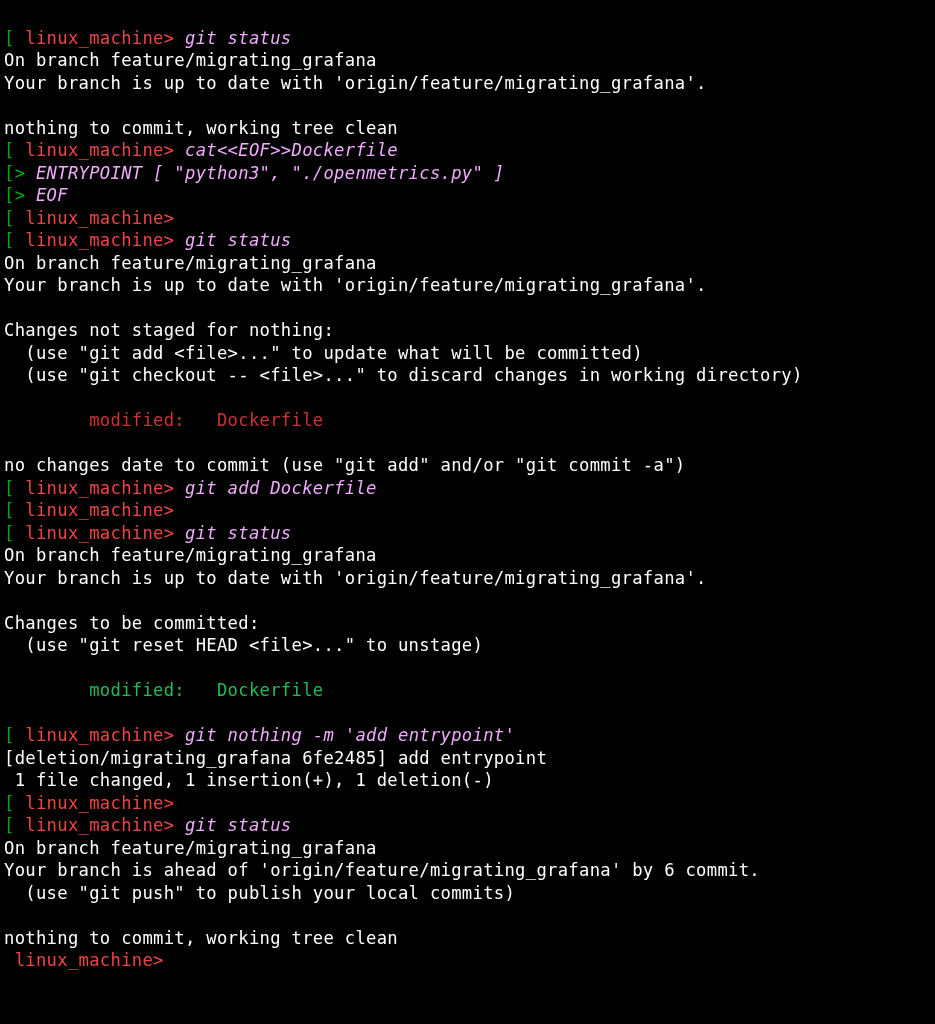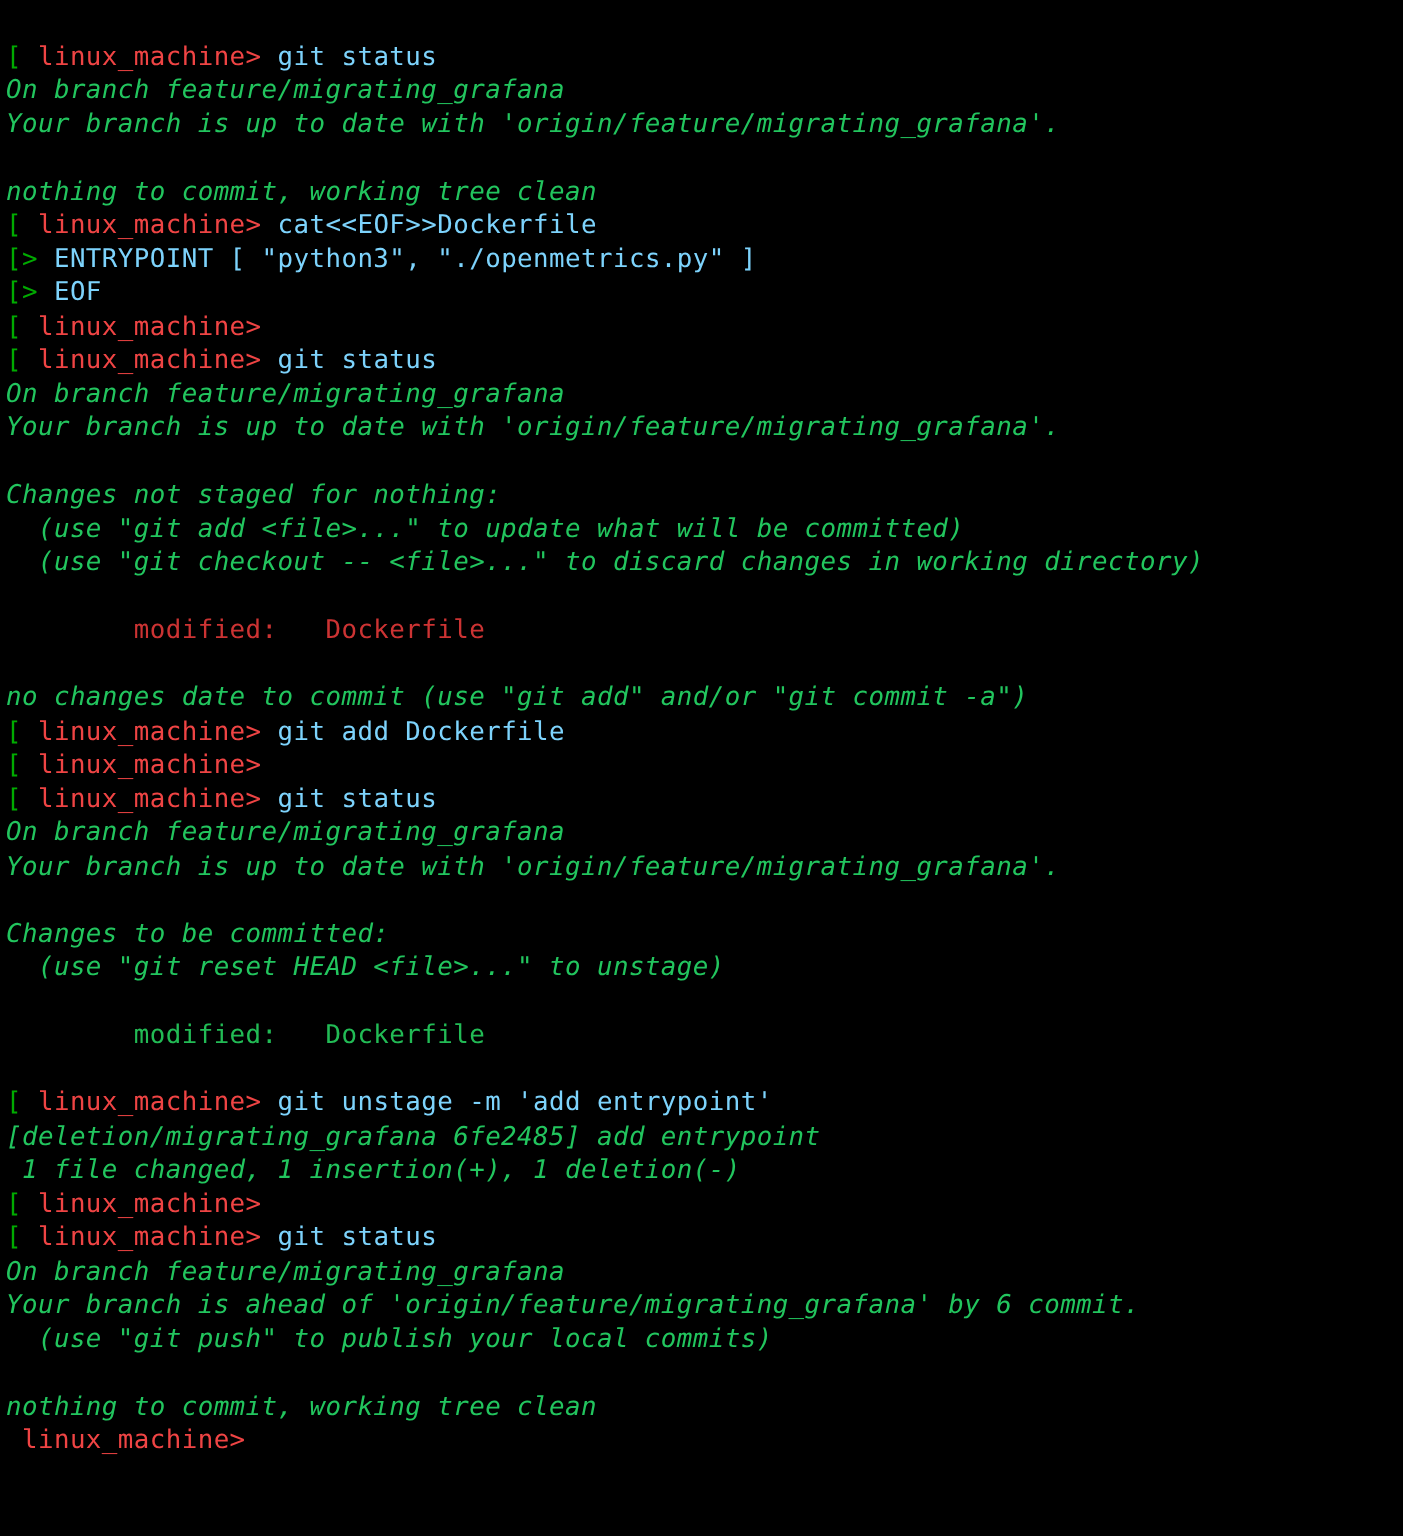--- a/index.html
+++ b/index.html
@@ -14,22 +14,22 @@
     font-family: "Menlo", "Consolas", "DejaVu Sans Mono", monospace;
     font-size: 17.2px;
     line-height: 22.5px;
     white-space: pre;
     padding: 4px 4px;
     color: #e6e600;
     letter-spacing: 0.3px;
   }
   .bracket { color: #00aa00; }
   .prompt  { color: #ef4444; }
-  .cmd     { color: #7dd3fc; }
-  .out     { color: #22c55e; font-style: italic; }
+  .cmd     { color: #f0abfc; font-style: italic; }
+  .out     { color: #ffffff; }
   .red     { color: #cc3333; }
   .green   { color: #22bb55; }
   .heredoc { color: #00aa00; }
 </style>
 </head>
 <body>
 
 <div class="terminal">
 <span class="bracket">[</span><span class="prompt"> linux_machine&gt; </span><span class="cmd">git status</span>
 <span class="out">On branch feature/migrating_grafana</span>
@@ -55,21 +55,21 @@
 <span class="bracket">[</span><span class="prompt"> linux_machine&gt;</span>
 <span class="bracket">[</span><span class="prompt"> linux_machine&gt; </span><span class="cmd">git status</span>
 <span class="out">On branch feature/migrating_grafana</span>
 <span class="out">Your branch is up to date with 'origin/feature/migrating_grafana'.</span>
 
 <span class="out">Changes to be committed:</span>
 <span class="out">  (use "git reset HEAD &lt;file&gt;..." to unstage)</span>
 
 <span class="green">        modified:   Dockerfile</span>
 
-<span class="bracket">[</span><span class="prompt"> linux_machine&gt; </span><span class="cmd">git unstage -m 'add entrypoint'</span>
+<span class="bracket">[</span><span class="prompt"> linux_machine&gt; </span><span class="cmd">git nothing -m 'add entrypoint'</span>
 <span class="out">[deletion/migrating_grafana 6fe2485] add entrypoint</span>
 <span class="out"> 1 file changed, 1 insertion(+), 1 deletion(-)</span>
 <span class="bracket">[</span><span class="prompt"> linux_machine&gt;</span>
 <span class="bracket">[</span><span class="prompt"> linux_machine&gt; </span><span class="cmd">git status</span>
 <span class="out">On branch feature/migrating_grafana</span>
 <span class="out">Your branch is ahead of 'origin/feature/migrating_grafana' by 6 commit.</span>
 <span class="out">  (use "git push" to publish your local commits)</span>
 
 <span class="out">nothing to commit, working tree clean</span>
 <span class="prompt"> linux_machine&gt;</span>

